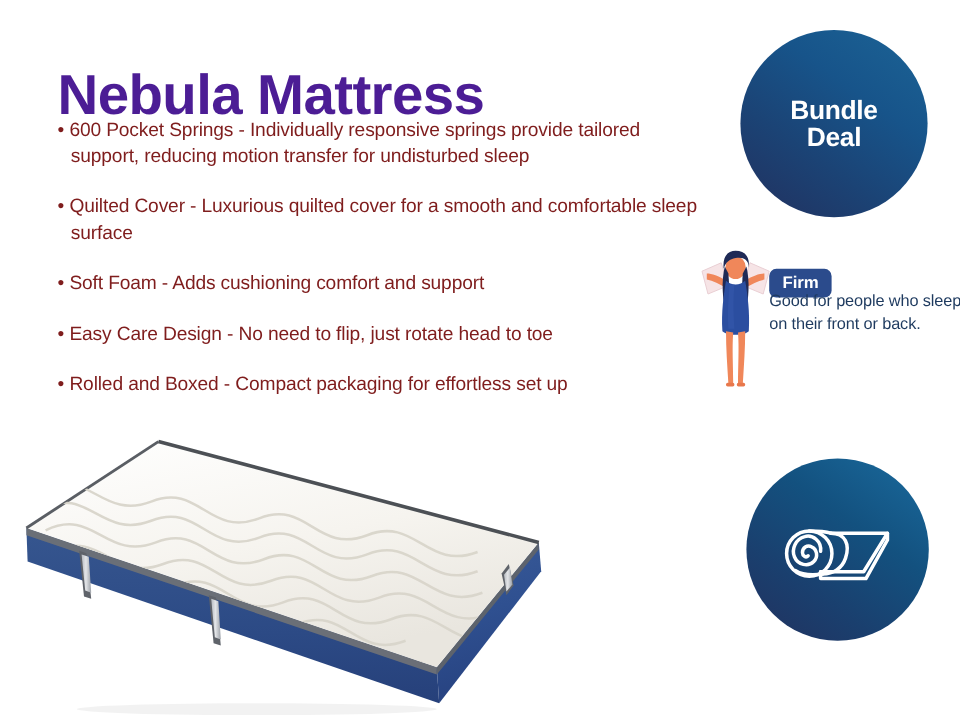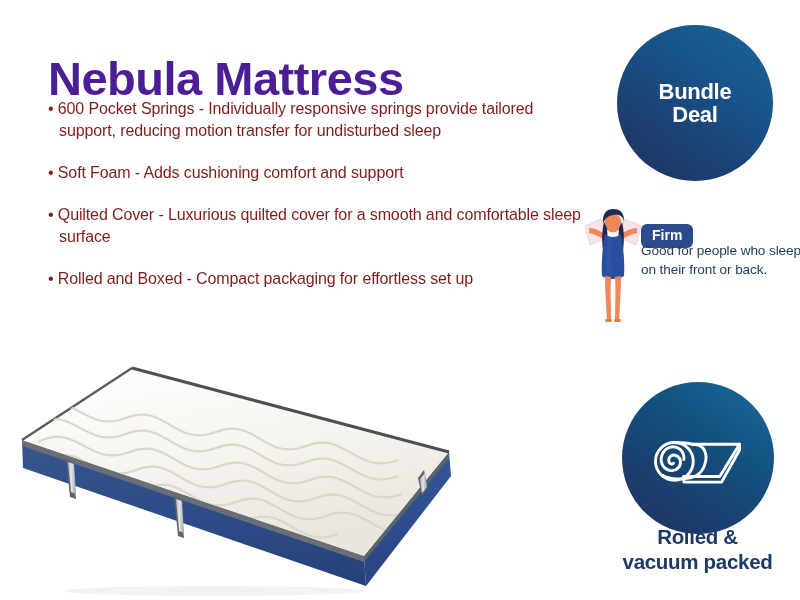--- a/index.html
+++ b/index.html
@@ -164,22 +164,23 @@
 </style>
 </head>
 <body>
 
 <div class="left-col">
 
   <h1 class="product-title">Nebula Mattress</h1>
 
   <ul class="features">
     <li class="feature-item">600 Pocket Springs - Individually responsive springs provide tailored support, reducing motion transfer for undisturbed sleep</li>
+    <li class="feature-item">Quilted Cover - Luxurious quilted cover for a smooth and comfortable sleep surface</li>
     <li class="feature-item">Soft Foam - Adds cushioning comfort and support</li>
-    <li class="feature-item">Quilted Cover - Luxurious quilted cover for a smooth and comfortable sleep surface</li>
+    <li class="feature-item">Easy Care Design - No need to flip, just rotate head to toe</li>
     <li class="feature-item">Rolled and Boxed - Compact packaging for effortless set up</li>
   </ul>
 
   <div class="mattress-photo">
     <svg viewBox="0 0 470 248" width="470" height="248" xmlns="http://www.w3.org/2000/svg">
       <defs>
         <linearGradient id="topGrad" x1="0" y1="0" x2="0.45" y2="1">
           <stop offset="0%" stop-color="#ffffff"></stop>
           <stop offset="55%" stop-color="#f6f4ef"></stop>
           <stop offset="100%" stop-color="#e9e6df"></stop>
@@ -303,17 +304,13 @@
         <circle cx="30" cy="48" r="20"></circle>
 
         <path d="M30,28 C36,28 43,28 49,30"></path>
         <path d="M18,63 C24,67 34,67 42,66"></path>
 
         <path d="M40,46 C41,37 33,31 26,33 C18,35 14,44 17,51 C20,58 29,60 34,55 C38,51 37,44 32,42 C28,40 24,43 24,47 C24,50 27,52 29,50"></path>
       </g>
     </svg>
   </div>
 
-  <div class="rolled-caption">
-    <span>Rolled &amp;</span>
-    <span>vacuum packed</span>
-  </div>
 </div>
 
 </body></html>

